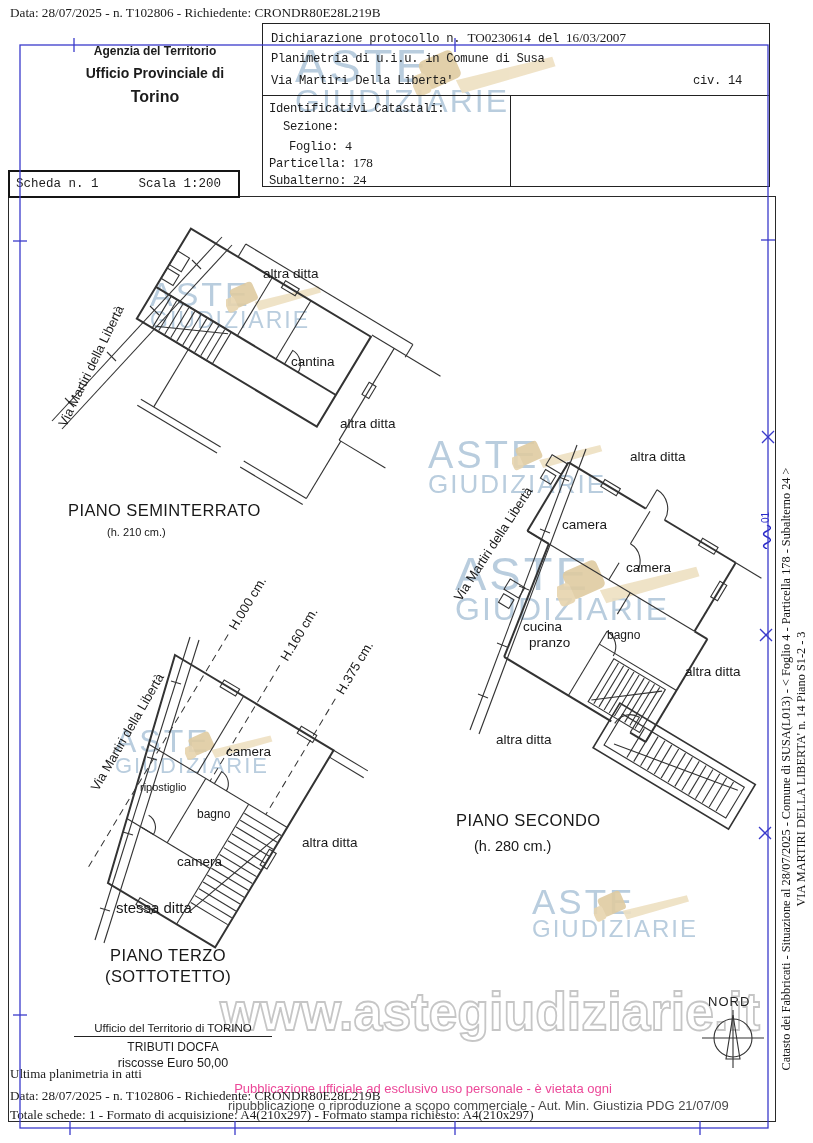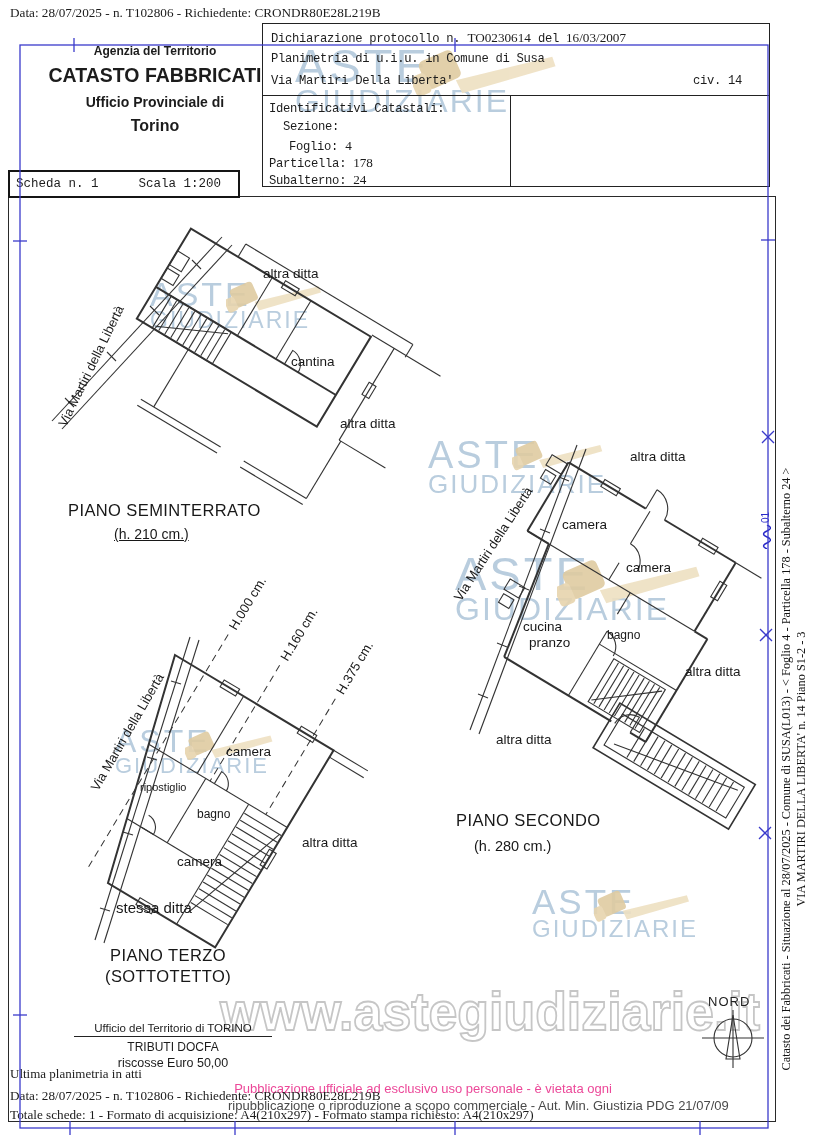--- a/index.html
+++ b/index.html
@@ -312,21 +312,21 @@
     <text transform="translate(100,-52) rotate(-90)" font-size="13" fill="#181818" stroke="none">H.160 cm.</text>
     <text transform="translate(165,-52) rotate(-90)" font-size="13" fill="#181818" stroke="none">H.375 cm.</text>
   </g>
 </svg>
 
 <div class="lbl" style="left:263px;top:266px;">altra ditta</div>
 <div class="lbl" style="left:291px;top:354px;">cantina</div>
 <div class="lbl" style="left:340px;top:416px;">altra ditta</div>
 <div class="lbl rot" style="left:62px;top:418px;transform:rotate(-64deg);font-size:13px;">Via Martiri della Libertà</div>
 <div class="lbl title" style="left:68px;top:501px;">PIANO SEMINTERRATO</div>
-<div class="lbl" style="left:114px;top:526px;font-size:14px;text-decoration:underline;">(h. 210 cm.)</div>
+<div class="lbl" style="left:107px;top:526px;font-size:11px;">(h. 210 cm.)</div>
 
 <div class="lbl" style="left:630px;top:449px;">altra ditta</div>
 <div class="lbl" style="left:562px;top:517px;">camera</div>
 <div class="lbl" style="left:626px;top:560px;">camera</div>
 <div class="lbl" style="left:523px;top:619px;">cucina</div>
 <div class="lbl" style="left:529px;top:635px;">pranzo</div>
 <div class="lbl" style="left:607px;top:628px;font-size:12px;">bagno</div>
 <div class="lbl" style="left:685px;top:664px;">altra ditta</div>
 <div class="lbl" style="left:496px;top:732px;">altra ditta</div>
 <div class="lbl rot" style="left:457px;top:592px;transform:rotate(-57deg);font-size:13px;">Via Martiri della Libertà</div>
@@ -355,21 +355,20 @@
 
 <div class="abs" id="scheda-box">
   <span class="mono" style="font-size:12.5px;margin-left:6px;">Scheda n. 1</span>
   <span class="mono" style="font-size:12.5px;margin-left:40px;">Scala 1:200</span>
 </div>
 
 <div class="abs serif" style="left:10px;top:5px;font-size:13.2px;z-index:4;">Data: 28/07/2025 - n. T102806 - Richiedente: CRONDR80E28L219B</div>
 
 <div class="abs" style="left:45px;top:44px;width:220px;text-align:center;z-index:4;font-weight:bold;">
   <div style="font-size:12px;">Agenzia del Territorio</div>
-  <div style="font-size:19.5px;margin-top:6px;">CATASTO FABBRICATI</div>
   <div style="font-size:14px;margin-top:7px;">Ufficio Provinciale di</div>
   <div style="font-size:16px;margin-top:7px;">Torino</div>
 </div>
 
 <div class="abs" id="header-table">
   <div id="header-row1">
     <div class="hline mono" style="left:8px;top:6px;">
       <span>Dichiarazione protocollo n.</span>
       <span class="hval">TO0230614</span>
       <span>del</span>

